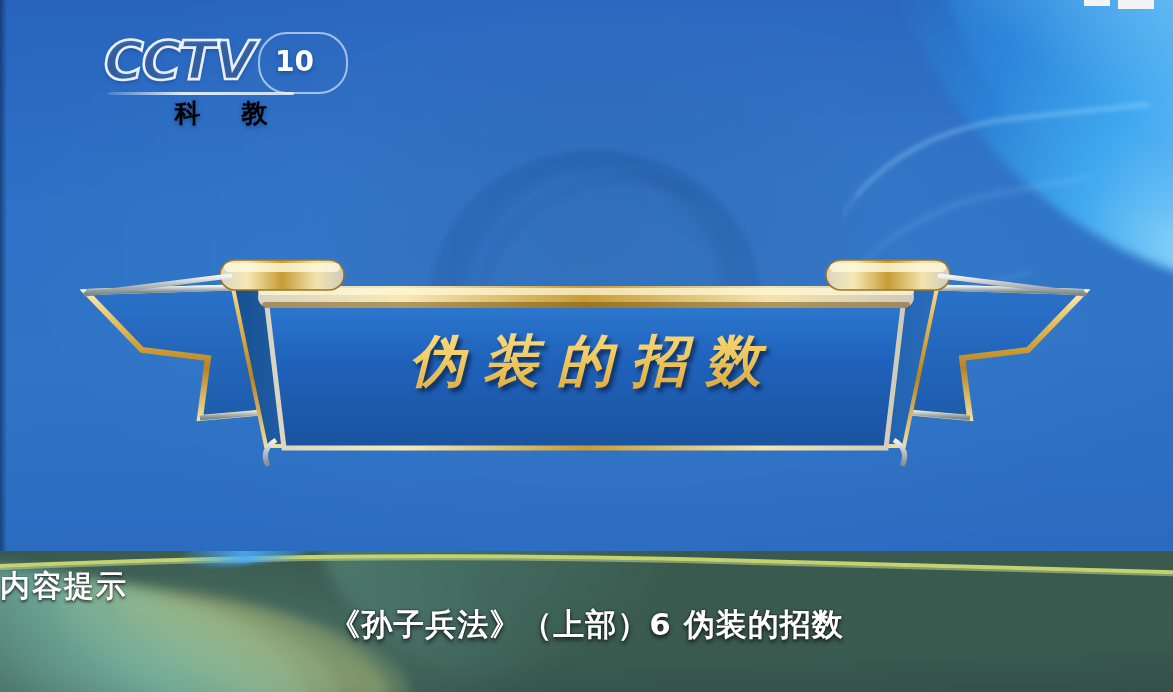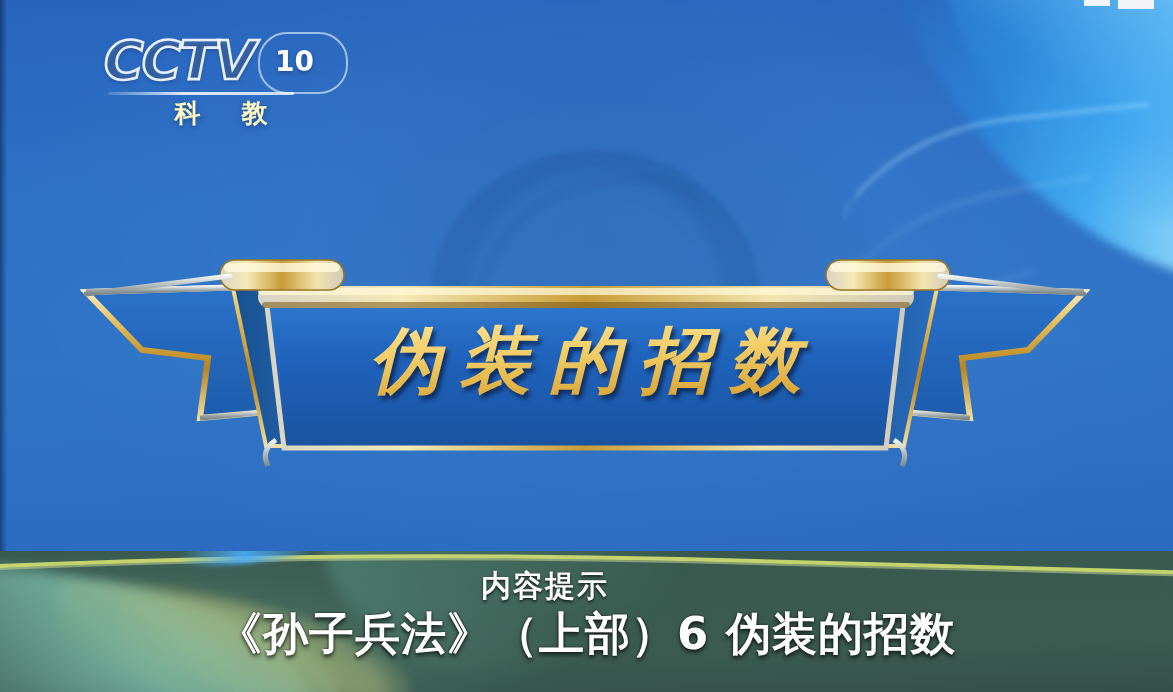--- a/index.html
+++ b/index.html
@@ -130,21 +130,21 @@
   .cctv-rule {
     position: absolute; left: 4px; top: 58px;
     width: 186px; height: 3px;
     background: linear-gradient(90deg, rgba(255,255,255,0.15), rgba(240,248,255,0.9) 40%, rgba(240,248,255,0.8));
     border-radius: 2px;
   }
   .cctv-sub {
     position: absolute; left: 42px; top: 62px;
     width: 150px; text-align: center;
     font-size: 26px; font-weight: 700;
-    color: #fef9c3;
+    color: #000000;
     letter-spacing: 16px;
     text-indent: 16px;
     text-shadow: 0 2px 4px rgba(10,40,90,0.5);
   }
 
   
   .cntv-logo {
     position: absolute; left: 876px; top: 38px;
     width: 170px; height: 60px;
   }
@@ -164,21 +164,21 @@
     border-radius: 2px;
   }
 
   
   .banner { position: absolute; left: 80px; top: 250px; width: 1010px; height: 230px; }
   .banner svg { display: block; }
   .banner-title {
     position: absolute; left: 0; top: 62px; width: 1010px;
     text-align: center;
     font-family: "DejaVu Serif", "Liberation Serif", serif;
-    font-size: 72px; font-weight: 700; font-style: italic;
+    font-size: 56px; font-weight: 700; font-style: italic;
     letter-spacing: 18px; text-indent: 18px;
     color: #f5d26a;
     background: linear-gradient(178deg, #ffe9a8 0%, #f3cf6a 42%, #d9a435 82%, #c9912a 100%);
     -webkit-background-clip: text;
     background-clip: text;
     -webkit-text-fill-color: transparent;
     filter: drop-shadow(3px 4px 2px rgba(8,26,62,0.72));
     line-height: 96px;
     white-space: nowrap;
   }
@@ -221,30 +221,30 @@
     position: absolute; left: 180px; top: -14px; width: 140px; height: 26px;
     background: linear-gradient(80deg, rgba(62,158,240,0) 0%, rgba(72,170,248,0.92) 45%, rgba(62,158,240,0.25) 90%);
     border-radius: 50% 60% 40% 50%;
     transform: rotate(-7deg);
     filter: blur(2px);
   }
 
   
   .caption-small {
     position: absolute; left: 0; top: 566px; width: 1090px;
-    text-align: center;
+    text-align: left;
     font-size: 30px; font-weight: 700;
     color: #ffffff;
     letter-spacing: 2px;
     text-shadow: 0 2px 3px rgba(0,0,0,0.60), 0 0 1px rgba(0,0,0,0.9);
   }
   .caption-main {
     position: absolute; left: 0; top: 604px; width: 1173px;
     text-align: center;
-    font-size: 45px; font-weight: 700;
+    font-size: 31px; font-weight: 700;
     color: #ffffff;
     letter-spacing: 1px;
     text-shadow: 0 3px 4px rgba(0,0,0,0.62), 0 0 2px rgba(0,0,0,0.85);
     white-space: nowrap;
   }
 </style>
 </head>
 <body>
 
 <div id="stage">

